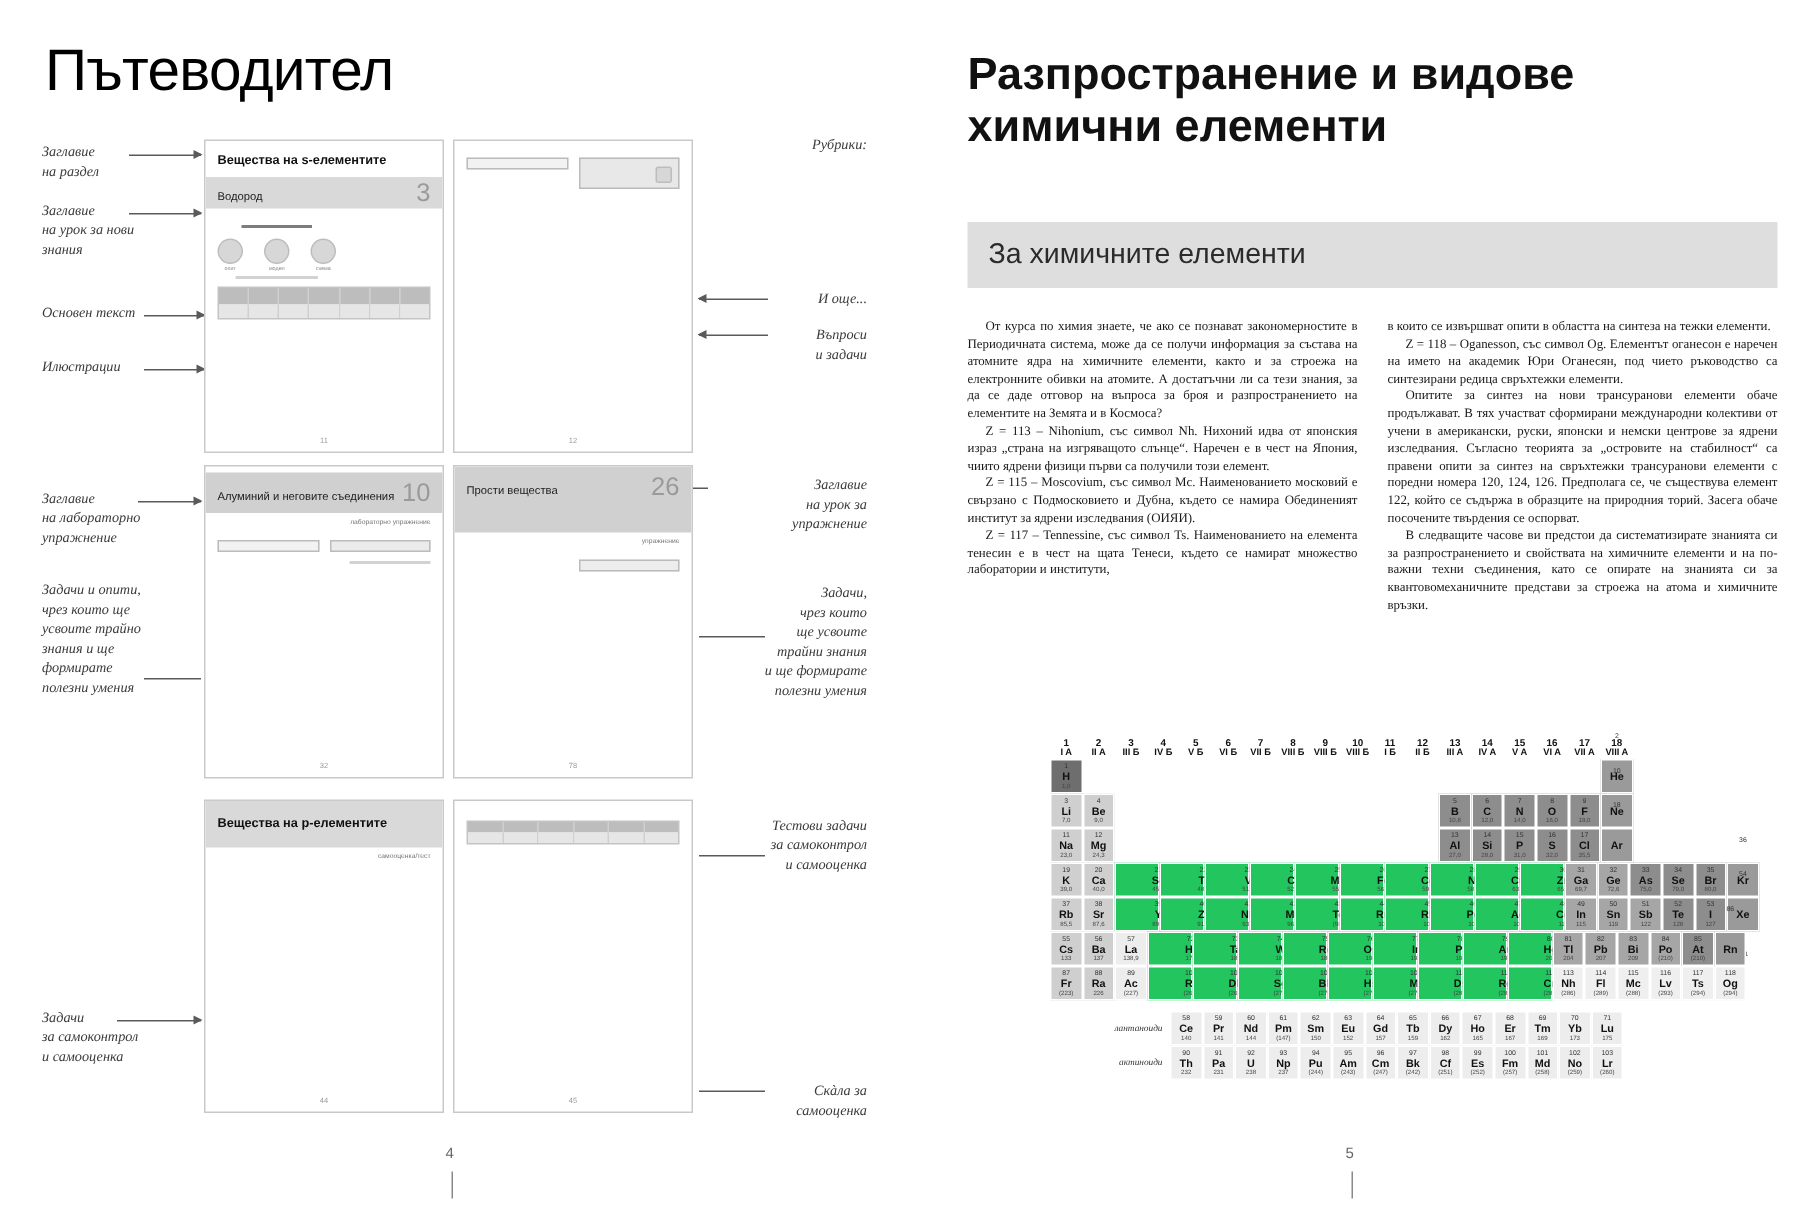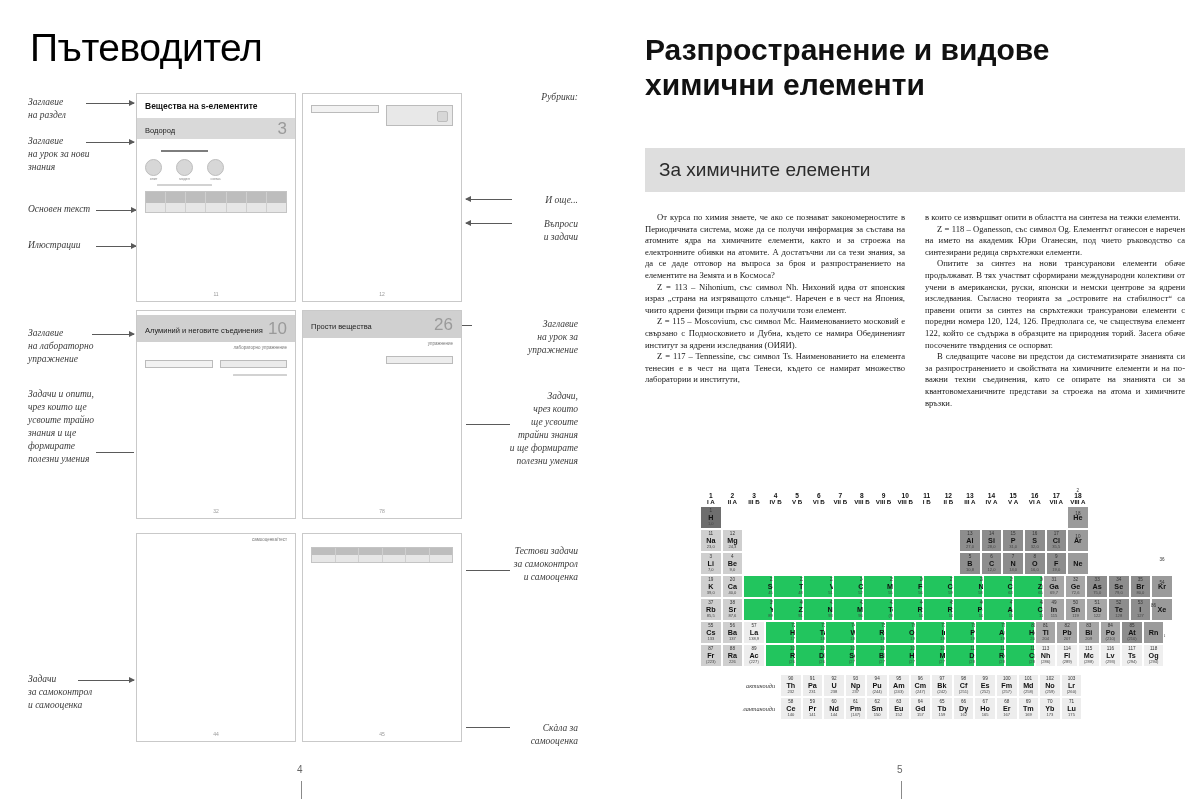--- a/index.html
+++ b/index.html
@@ -405,21 +405,21 @@
             </span>
             <div class="ln sh w80" style="margin-top:6px;margin-left:auto;"></div>
           </div>
         </div>
       </div>
       <div class="th-pg">32</div>
     </div>
 
     <div class="thumb" style="left:302px;top:310px;width:158px;height:207px;">
       <div class="th-pad" style="padding-top:0;">
-        <div class="th-band lab" style="margin-top:0;padding-top:7px;padding-bottom:7px;">
+        <div class="th-band lab" style="margin-top:0;padding-top:7px;padding-bottom:24px;">
           <div class="th-band-t">Прости вещества</div>
           <div class="th-band-n">26</div>
         </div>
         <div class="th-sub">упражнение</div>
         <div class="th-cols">
           <div class="th-col">
             <span class="lines">
               <span class="ln dk" style="width:50%"></span>
               <span class="ln w100"></span><span class="ln w95"></span><span class="ln w88"></span>
               <span class="ln w100"></span><span class="ln w95"></span><span class="ln w60"></span>
@@ -458,20 +458,24 @@
               <span class="ln w100"></span><span class="ln w45"></span>
             </span>
           </div>
         </div>
       </div>
       <div class="th-pg">78</div>
     </div>
 
     <div class="thumb" style="left:136px;top:533px;width:158px;height:207px;">
       <div class="th-pad" style="padding-top:0;">
+        <div class="th-band" style="margin-top:0;padding-top:9px;padding-bottom:11px;display:block;">
+          <div class="th-h1">Вещества
+на p-елементите</div>
+        </div>
         <div class="th-sub">самооценка/тест</div>
         <div class="th-cols">
           <div class="th-col">
             <span class="lines">
               <span class="ln dk" style="width:70%"></span>
               <span class="ln w100"></span><span class="ln w95"></span><span class="ln w88"></span>
               <span class="ln w100"></span><span class="ln w60"></span>
               <span class="ln w100" style="margin-top:3px;"></span><span class="ln w95"></span>
               <span class="ln w88"></span><span class="ln w70"></span>
               <span class="ln w100" style="margin-top:3px;"></span><span class="ln w95"></span>
@@ -688,20 +692,72 @@
         <div class="pt-empty"></div>
         <div class="pt-empty"></div>
         <div class="pt-cell c-he">
           <div class="z">2</div>
           <div class="sym">He</div>
           <div class="m">4,0</div>
         </div>
       </div>
       <div class="pt-row">
         <div class="pt-cell c-s2">
+          <div class="z">3</div>
+          <div class="sym">Li</div>
+          <div class="m">7,0</div>
+        </div>
+        <div class="pt-cell c-s2">
+          <div class="z">4</div>
+          <div class="sym">Be</div>
+          <div class="m">9,0</div>
+        </div>
+        <div class="pt-empty"></div>
+        <div class="pt-empty"></div>
+        <div class="pt-empty"></div>
+        <div class="pt-empty"></div>
+        <div class="pt-empty"></div>
+        <div class="pt-empty"></div>
+        <div class="pt-empty"></div>
+        <div class="pt-empty"></div>
+        <div class="pt-empty"></div>
+        <div class="pt-empty"></div>
+        <div class="pt-cell c-p">
+          <div class="z">5</div>
+          <div class="sym">B</div>
+          <div class="m">10,8</div>
+        </div>
+        <div class="pt-cell c-p">
+          <div class="z">6</div>
+          <div class="sym">C</div>
+          <div class="m">12,0</div>
+        </div>
+        <div class="pt-cell c-p">
+          <div class="z">7</div>
+          <div class="sym">N</div>
+          <div class="m">14,0</div>
+        </div>
+        <div class="pt-cell c-p">
+          <div class="z">8</div>
+          <div class="sym">O</div>
+          <div class="m">16,0</div>
+        </div>
+        <div class="pt-cell c-p">
+          <div class="z">9</div>
+          <div class="sym">F</div>
+          <div class="m">19,0</div>
+        </div>
+        <div class="pt-cell c-he">
+          <div class="z">10</div>
+          <div class="sym">Ne</div>
+          <div class="m">20,0</div>
+        </div>
+      </div>
+      <div class="pt-row">
+        <div class="pt-cell c-s2">
           <div class="z">11</div>
           <div class="sym">Na</div>
           <div class="m">23,0</div>
         </div>
         <div class="pt-cell c-s2">
           <div class="z">12</div>
           <div class="sym">Mg</div>
           <div class="m">24,3</div>
         </div>
         <div class="pt-empty"></div>
@@ -736,72 +792,20 @@
         </div>
         <div class="pt-cell c-p">
           <div class="z">17</div>
           <div class="sym">Cl</div>
           <div class="m">35,5</div>
         </div>
         <div class="pt-cell c-he">
           <div class="z">18</div>
           <div class="sym">Ar</div>
           <div class="m">40,0</div>
-        </div>
-      </div>
-      <div class="pt-row">
-        <div class="pt-cell c-s2">
-          <div class="z">3</div>
-          <div class="sym">Li</div>
-          <div class="m">7,0</div>
-        </div>
-        <div class="pt-cell c-s2">
-          <div class="z">4</div>
-          <div class="sym">Be</div>
-          <div class="m">9,0</div>
-        </div>
-        <div class="pt-empty"></div>
-        <div class="pt-empty"></div>
-        <div class="pt-empty"></div>
-        <div class="pt-empty"></div>
-        <div class="pt-empty"></div>
-        <div class="pt-empty"></div>
-        <div class="pt-empty"></div>
-        <div class="pt-empty"></div>
-        <div class="pt-empty"></div>
-        <div class="pt-empty"></div>
-        <div class="pt-cell c-p">
-          <div class="z">5</div>
-          <div class="sym">B</div>
-          <div class="m">10,8</div>
-        </div>
-        <div class="pt-cell c-p">
-          <div class="z">6</div>
-          <div class="sym">C</div>
-          <div class="m">12,0</div>
-        </div>
-        <div class="pt-cell c-p">
-          <div class="z">7</div>
-          <div class="sym">N</div>
-          <div class="m">14,0</div>
-        </div>
-        <div class="pt-cell c-p">
-          <div class="z">8</div>
-          <div class="sym">O</div>
-          <div class="m">16,0</div>
-        </div>
-        <div class="pt-cell c-p">
-          <div class="z">9</div>
-          <div class="sym">F</div>
-          <div class="m">19,0</div>
-        </div>
-        <div class="pt-cell c-he">
-          <div class="z">10</div>
-          <div class="sym">Ne</div>
-          <div class="m">20,0</div>
         </div>
       </div>
       <div class="pt-row">
         <div class="pt-cell c-s2">
           <div class="z">19</div>
           <div class="sym">K</div>
           <div class="m">39,0</div>
         </div>
         <div class="pt-cell c-s2">
           <div class="z">20</div>
@@ -1161,20 +1165,95 @@
         </div>
         <div class="pt-cell c-lt">
           <div class="z">118</div>
           <div class="sym">Og</div>
           <div class="m">(294)</div>
         </div>
       </div>
     </div>
   <div class="ser-wrap">
     <div class="ser-row">
+      <div class="ser-lab">лантаноиди</div>
+      <div style="display:flex" id="pt-lan">
+          <div class="pt-cell c-f">
+            <div class="z">58</div>
+            <div class="sym">Ce</div>
+            <div class="m">140</div>
+          </div>
+          <div class="pt-cell c-f">
+            <div class="z">59</div>
+            <div class="sym">Pr</div>
+            <div class="m">141</div>
+          </div>
+          <div class="pt-cell c-f">
+            <div class="z">60</div>
+            <div class="sym">Nd</div>
+            <div class="m">144</div>
+          </div>
+          <div class="pt-cell c-f">
+            <div class="z">61</div>
+            <div class="sym">Pm</div>
+            <div class="m">(147)</div>
+          </div>
+          <div class="pt-cell c-f">
+            <div class="z">62</div>
+            <div class="sym">Sm</div>
+            <div class="m">150</div>
+          </div>
+          <div class="pt-cell c-f">
+            <div class="z">63</div>
+            <div class="sym">Eu</div>
+            <div class="m">152</div>
+          </div>
+          <div class="pt-cell c-f">
+            <div class="z">64</div>
+            <div class="sym">Gd</div>
+            <div class="m">157</div>
+          </div>
+          <div class="pt-cell c-f">
+            <div class="z">65</div>
+            <div class="sym">Tb</div>
+            <div class="m">159</div>
+          </div>
+          <div class="pt-cell c-f">
+            <div class="z">66</div>
+            <div class="sym">Dy</div>
+            <div class="m">162</div>
+          </div>
+          <div class="pt-cell c-f">
+            <div class="z">67</div>
+            <div class="sym">Ho</div>
+            <div class="m">165</div>
+          </div>
+          <div class="pt-cell c-f">
+            <div class="z">68</div>
+            <div class="sym">Er</div>
+            <div class="m">167</div>
+          </div>
+          <div class="pt-cell c-f">
+            <div class="z">69</div>
+            <div class="sym">Tm</div>
+            <div class="m">169</div>
+          </div>
+          <div class="pt-cell c-f">
+            <div class="z">70</div>
+            <div class="sym">Yb</div>
+            <div class="m">173</div>
+          </div>
+          <div class="pt-cell c-f">
+            <div class="z">71</div>
+            <div class="sym">Lu</div>
+            <div class="m">175</div>
+          </div>
+        </div>
+    </div>
+    <div class="ser-row">
       <div class="ser-lab">актиноиди</div>
       <div style="display:flex" id="pt-act">
           <div class="pt-cell c-f">
             <div class="z">90</div>
             <div class="sym">Th</div>
             <div class="m">232</div>
           </div>
           <div class="pt-cell c-f">
             <div class="z">91</div>
             <div class="sym">Pa</div>
@@ -1235,92 +1314,17 @@
             <div class="sym">No</div>
             <div class="m">(259)</div>
           </div>
           <div class="pt-cell c-f">
             <div class="z">103</div>
             <div class="sym">Lr</div>
             <div class="m">(260)</div>
           </div>
         </div>
     </div>
-    <div class="ser-row">
-      <div class="ser-lab">лантаноиди</div>
-      <div style="display:flex" id="pt-lan">
-          <div class="pt-cell c-f">
-            <div class="z">58</div>
-            <div class="sym">Ce</div>
-            <div class="m">140</div>
-          </div>
-          <div class="pt-cell c-f">
-            <div class="z">59</div>
-            <div class="sym">Pr</div>
-            <div class="m">141</div>
-          </div>
-          <div class="pt-cell c-f">
-            <div class="z">60</div>
-            <div class="sym">Nd</div>
-            <div class="m">144</div>
-          </div>
-          <div class="pt-cell c-f">
-            <div class="z">61</div>
-            <div class="sym">Pm</div>
-            <div class="m">(147)</div>
-          </div>
-          <div class="pt-cell c-f">
-            <div class="z">62</div>
-            <div class="sym">Sm</div>
-            <div class="m">150</div>
-          </div>
-          <div class="pt-cell c-f">
-            <div class="z">63</div>
-            <div class="sym">Eu</div>
-            <div class="m">152</div>
-          </div>
-          <div class="pt-cell c-f">
-            <div class="z">64</div>
-            <div class="sym">Gd</div>
-            <div class="m">157</div>
-          </div>
-          <div class="pt-cell c-f">
-            <div class="z">65</div>
-            <div class="sym">Tb</div>
-            <div class="m">159</div>
-          </div>
-          <div class="pt-cell c-f">
-            <div class="z">66</div>
-            <div class="sym">Dy</div>
-            <div class="m">162</div>
-          </div>
-          <div class="pt-cell c-f">
-            <div class="z">67</div>
-            <div class="sym">Ho</div>
-            <div class="m">165</div>
-          </div>
-          <div class="pt-cell c-f">
-            <div class="z">68</div>
-            <div class="sym">Er</div>
-            <div class="m">167</div>
-          </div>
-          <div class="pt-cell c-f">
-            <div class="z">69</div>
-            <div class="sym">Tm</div>
-            <div class="m">169</div>
-          </div>
-          <div class="pt-cell c-f">
-            <div class="z">70</div>
-            <div class="sym">Yb</div>
-            <div class="m">173</div>
-          </div>
-          <div class="pt-cell c-f">
-            <div class="z">71</div>
-            <div class="sym">Lu</div>
-            <div class="m">175</div>
-          </div>
-        </div>
-    </div>
   </div>
 </div>
 
 <div class="pg-num" style="left:897px;">5</div>
 <div class="pg-rule" style="left:901px;"></div>
 
 </body></html>

